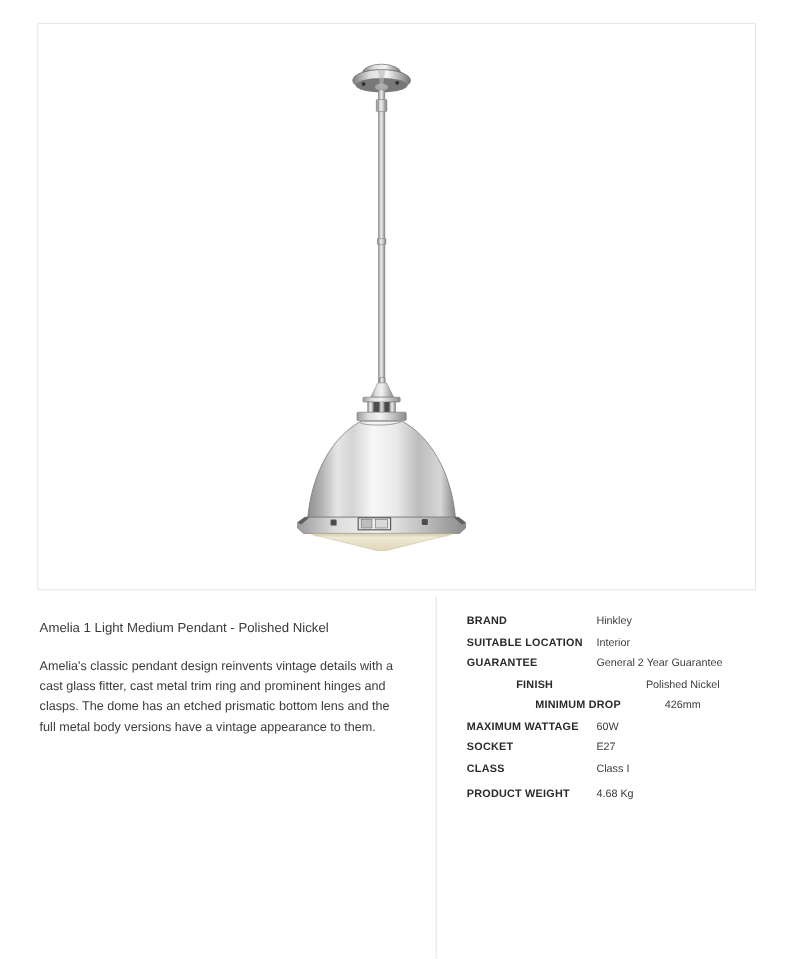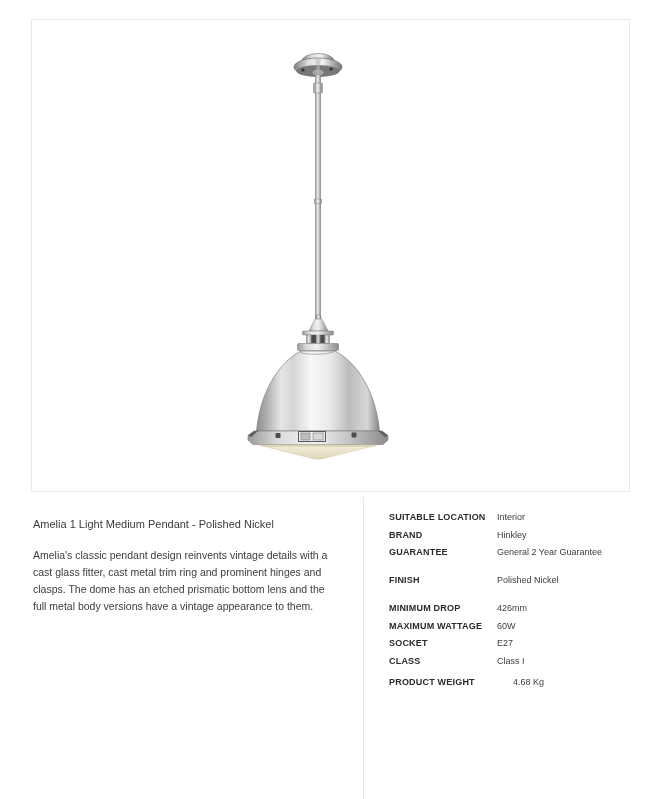--- a/index.html
+++ b/index.html
@@ -71,22 +71,22 @@
     font-size: 9px;
     font-weight: bold;
     color: #2a2a2a;
     letter-spacing: 0.2px;
     text-transform: uppercase;
   }
   .spec-value {
     font-size: 9px;
     color: #3d3d3d;
   }
-  .gap-sm { margin-top: 16px; }
-  .gap-md { margin-top: 9px; gap: 16px; }
+  .gap-sm { margin-top: 5px; justify-content: center; }
+  .gap-md { margin-top: 9px; }
   .gap-lg { margin-top: 6px; }
 </style>
 </head>
 <body>
 
 <div class="image-box">
   <svg width="599" height="473" viewBox="0 0 599 473">
     <defs>
       <linearGradient id="chromeDome" x1="0" y1="0" x2="1" y2="0">
         <stop offset="0" stop-color="#8f8f8f"></stop>
@@ -179,26 +179,26 @@
 
 <div class="left-col">
   <div class="product-title">Amelia 1 Light Medium Pendant - Polished Nickel</div>
   <div class="product-desc">Amelia's classic pendant design reinvents vintage details with a cast glass fitter, cast metal trim ring and prominent hinges and clasps. The dome has an etched prismatic bottom lens and the full metal body versions have a vintage appearance to them.</div>
 </div>
 
 <div class="v-divider"></div>
 
 <div class="specs">
   <div class="spec-row">
+    <span class="spec-label">BRAND</span>
+    <span class="spec-value">Hinkley</span>
+  </div>
+  <div class="spec-row">
     <span class="spec-label">SUITABLE LOCATION</span>
     <span class="spec-value">Interior</span>
-  </div>
-  <div class="spec-row">
-    <span class="spec-label">BRAND</span>
-    <span class="spec-value">Hinkley</span>
   </div>
   <div class="spec-row">
     <span class="spec-label">GUARANTEE</span>
     <span class="spec-value">General 2 Year Guarantee</span>
   </div>
   <div class="spec-row gap-sm">
     <span class="spec-label">FINISH</span>
     <span class="spec-value">Polished Nickel</span>
   </div>
   <div class="spec-row gap-sm">

